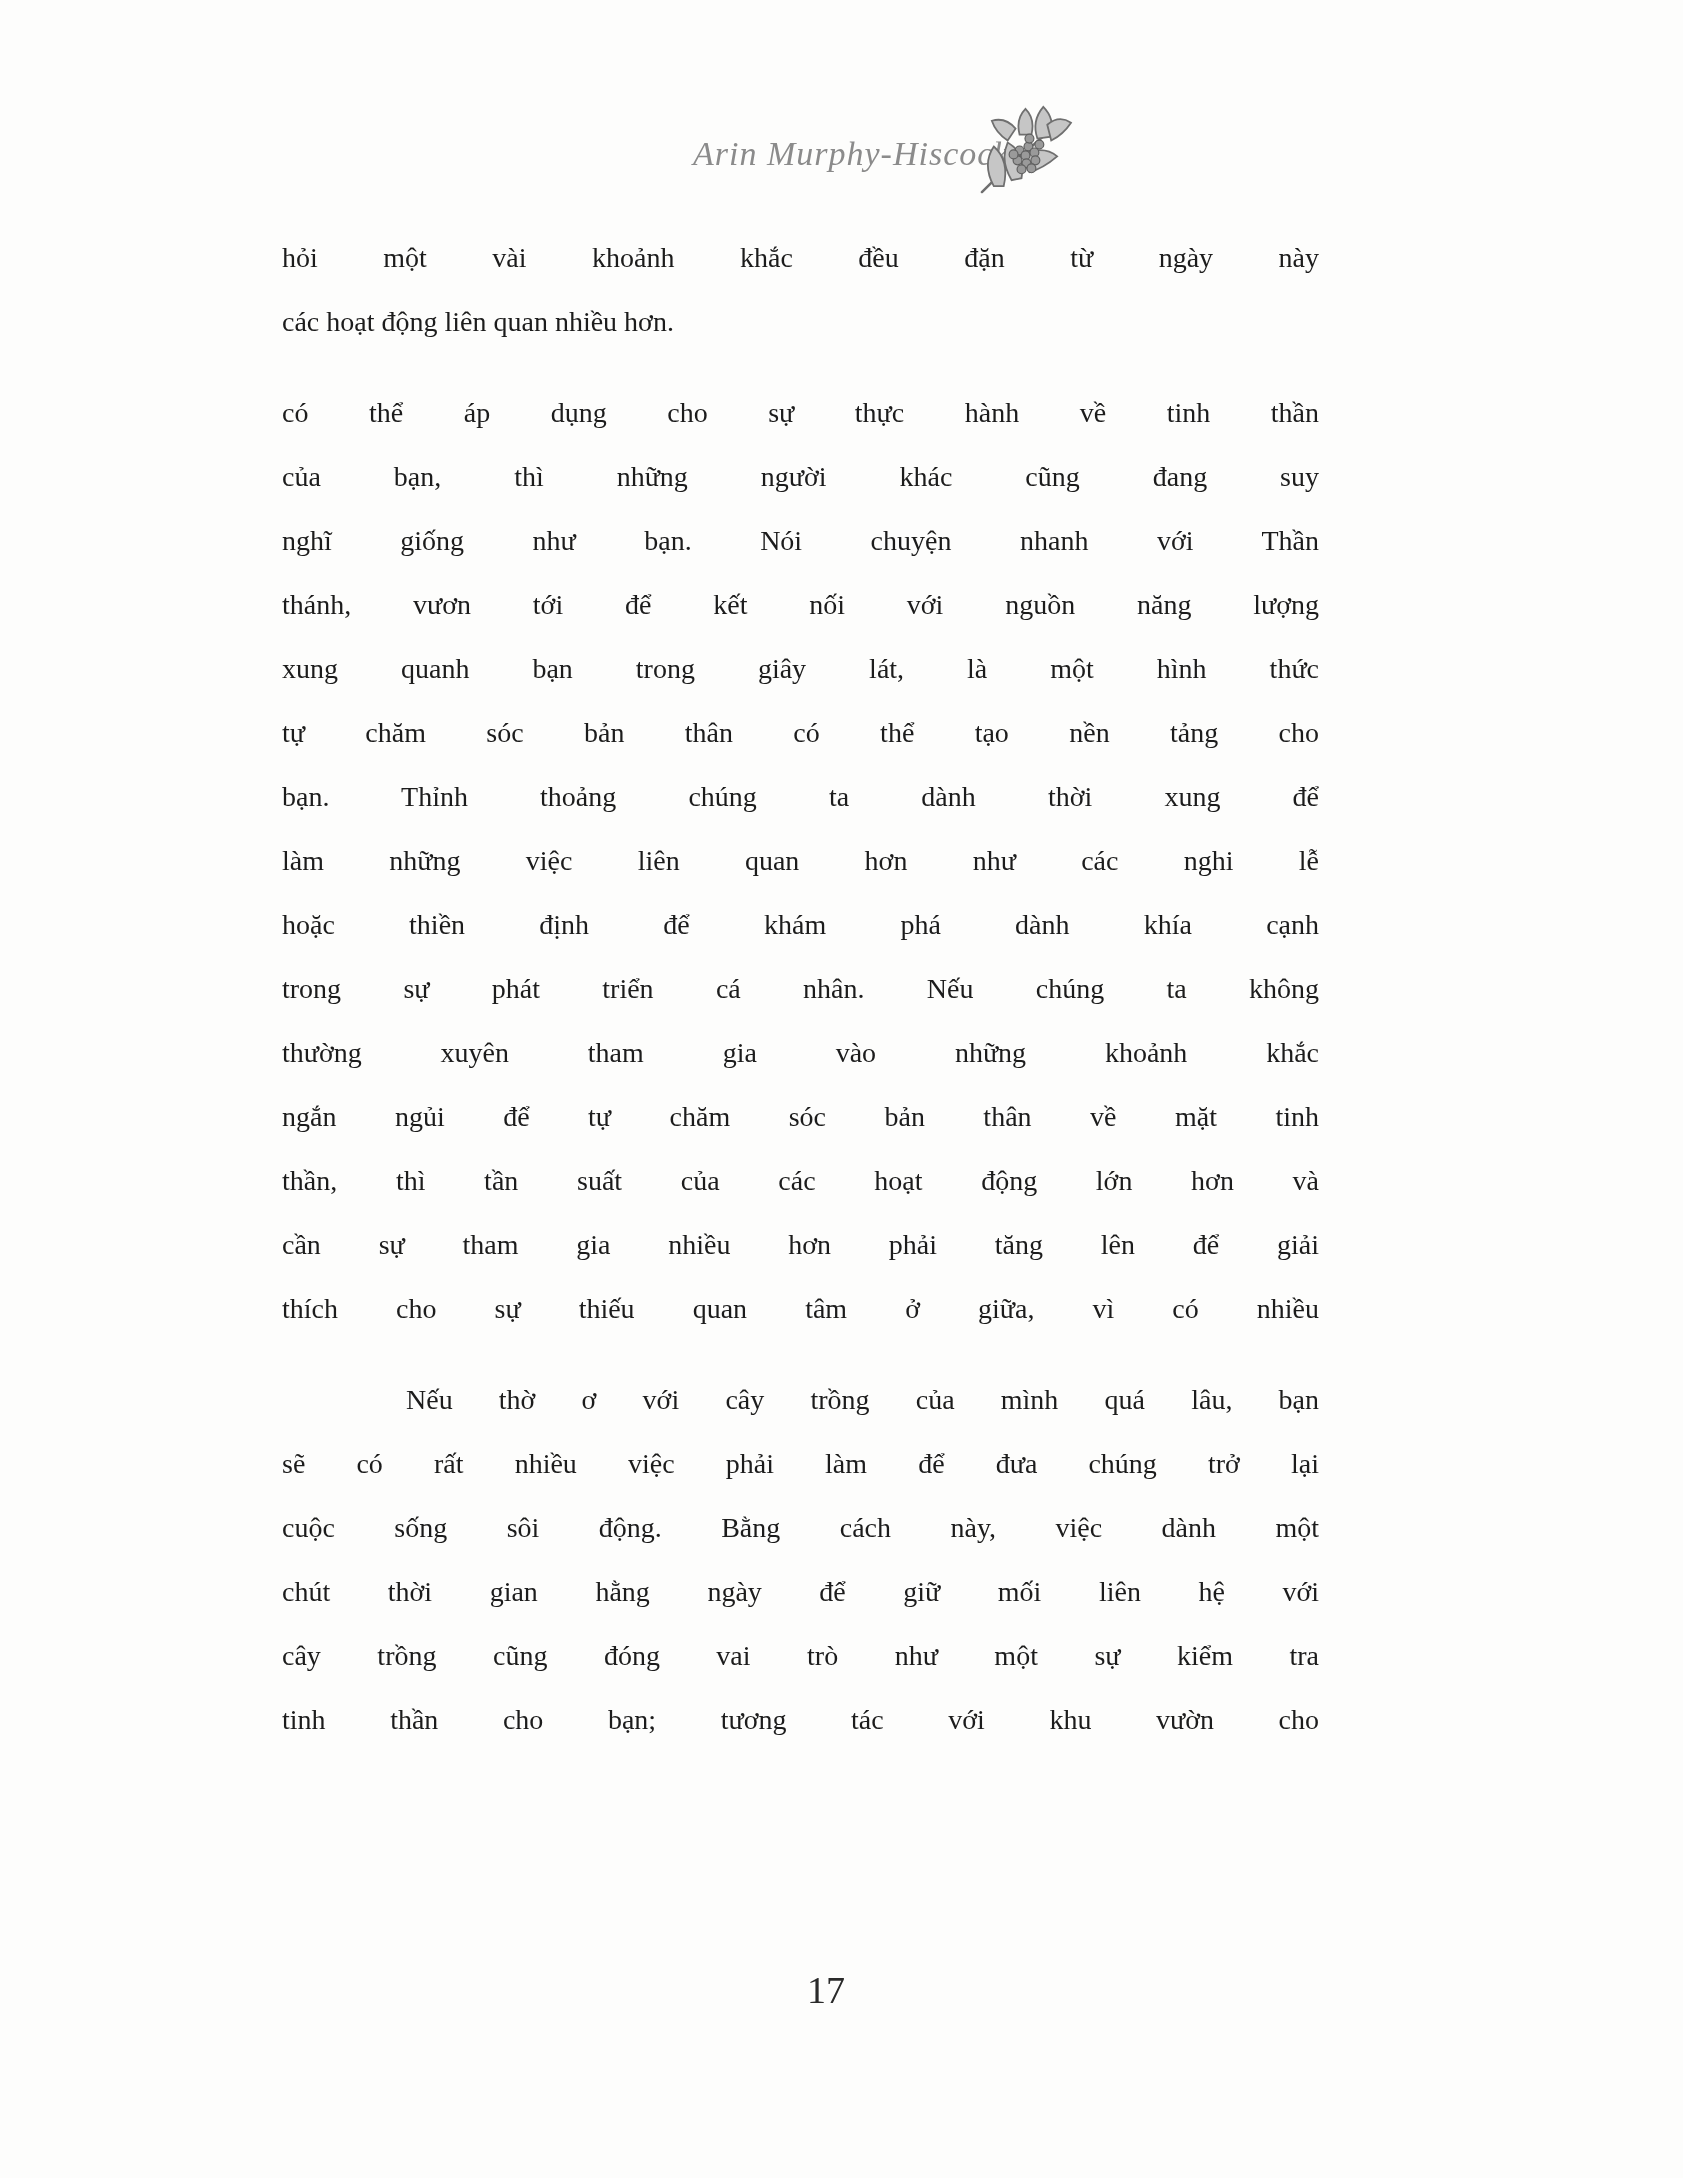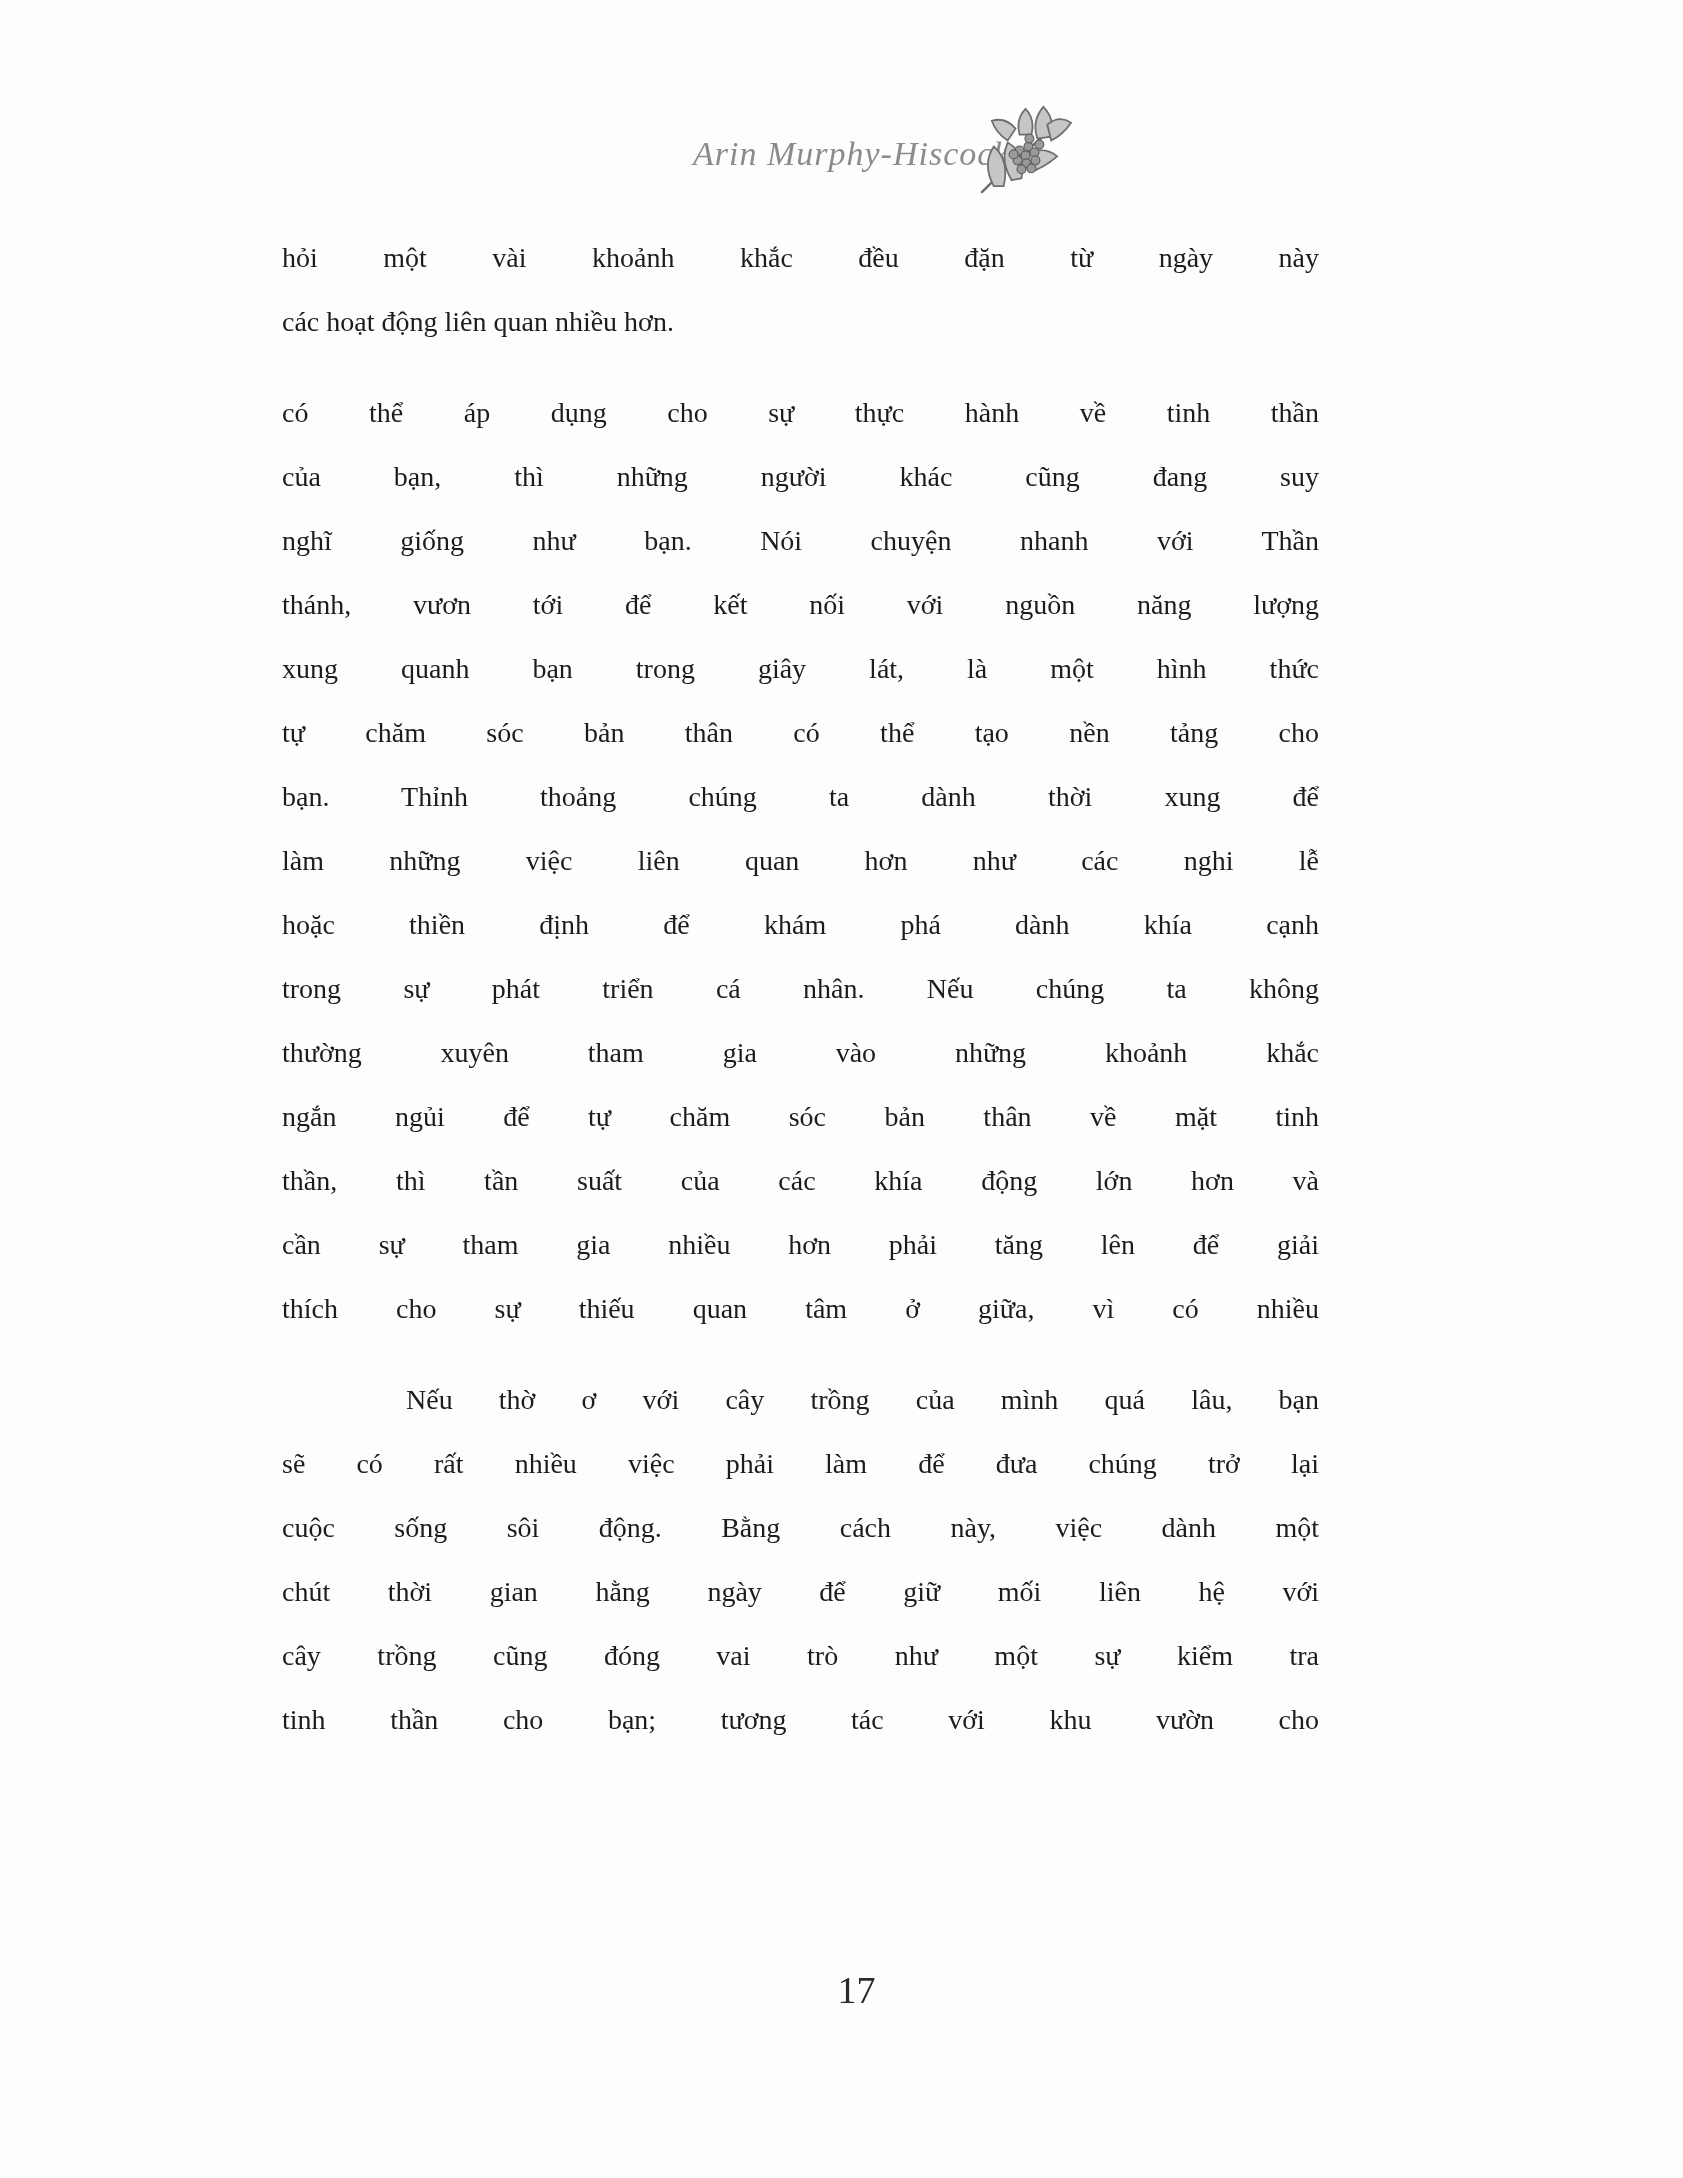--- a/index.html
+++ b/index.html
@@ -58,21 +58,20 @@
     text-justify: inter-word;
     white-space: normal;
   }
   .line.indent { text-indent: 124px; }
   .line.last-left { text-align-last: left; }
   .page-number {
     position: absolute;
     left: 807px;
     top: 1968px;
     width: 99px;
-    text-align: center;
     font-size: 38px;
     color: #2a2a2a;
   }
 </style>
 </head>
 <body>
 
 <div class="page">
 
   <div class="header">
@@ -119,21 +118,21 @@
         <div class="line">nghĩ giống như bạn. Nói chuyện nhanh với Thần</div>
         <div class="line">thánh, vươn tới để kết nối với nguồn năng lượng</div>
         <div class="line">xung quanh bạn trong giây lát, là một hình thức</div>
         <div class="line">tự chăm sóc bản thân có thể tạo nền tảng cho</div>
         <div class="line">bạn. Thỉnh thoảng chúng ta dành thời xung để</div>
         <div class="line">làm những việc liên quan hơn như các nghi lễ</div>
         <div class="line">hoặc thiền định để khám phá dành khía cạnh</div>
         <div class="line">trong sự phát triển cá nhân. Nếu chúng ta không</div>
         <div class="line">thường xuyên tham gia vào những khoảnh khắc</div>
         <div class="line">ngắn ngủi để tự chăm sóc bản thân về mặt tinh</div>
-        <div class="line">thần, thì tần suất của các khía động lớn hơn và</div>
+        <div class="line">thần, thì tần suất của các hoạt động lớn hơn và</div>
         <div class="line">cần sự tham gia nhiều hơn phải tăng lên để giải</div>
         <div class="line">thích cho sự thiếu quan tâm ở giữa, vì có nhiều</div>
       </div>
       <div class="paragraph">
         <div class="line indent">Nếu thờ ơ với cây trồng của mình quá lâu, bạn</div>
         <div class="line">sẽ có rất nhiều việc phải làm để đưa chúng trở lại</div>
         <div class="line">cuộc sống sôi động. Bằng cách này, việc dành một</div>
         <div class="line">chút thời gian hằng ngày để giữ mối liên hệ với</div>
         <div class="line">cây trồng cũng đóng vai trò như một sự kiểm tra</div>
         <div class="line">tinh thần cho bạn; tương tác với khu vườn cho</div>

